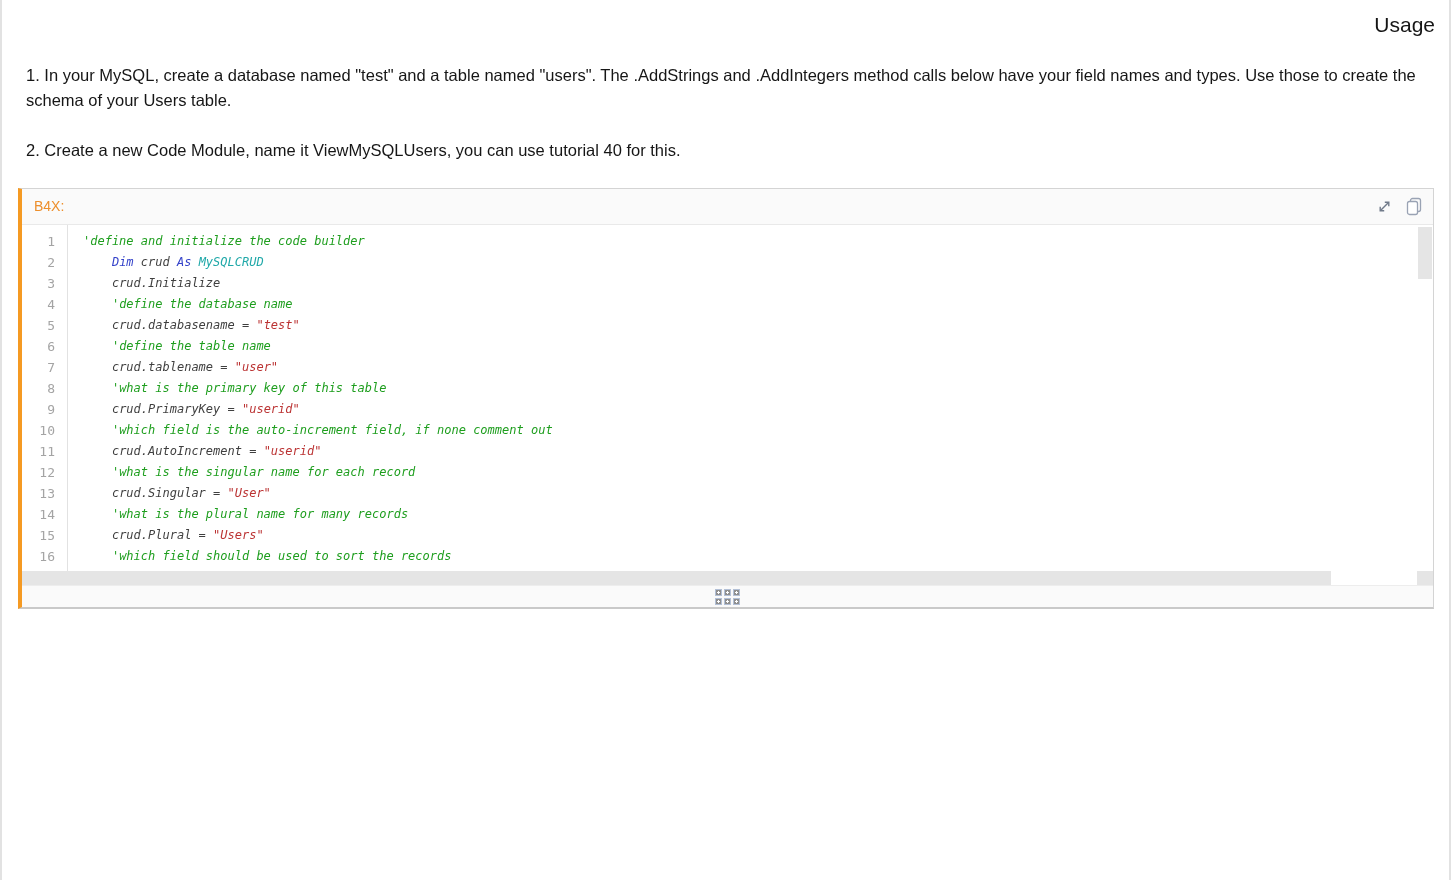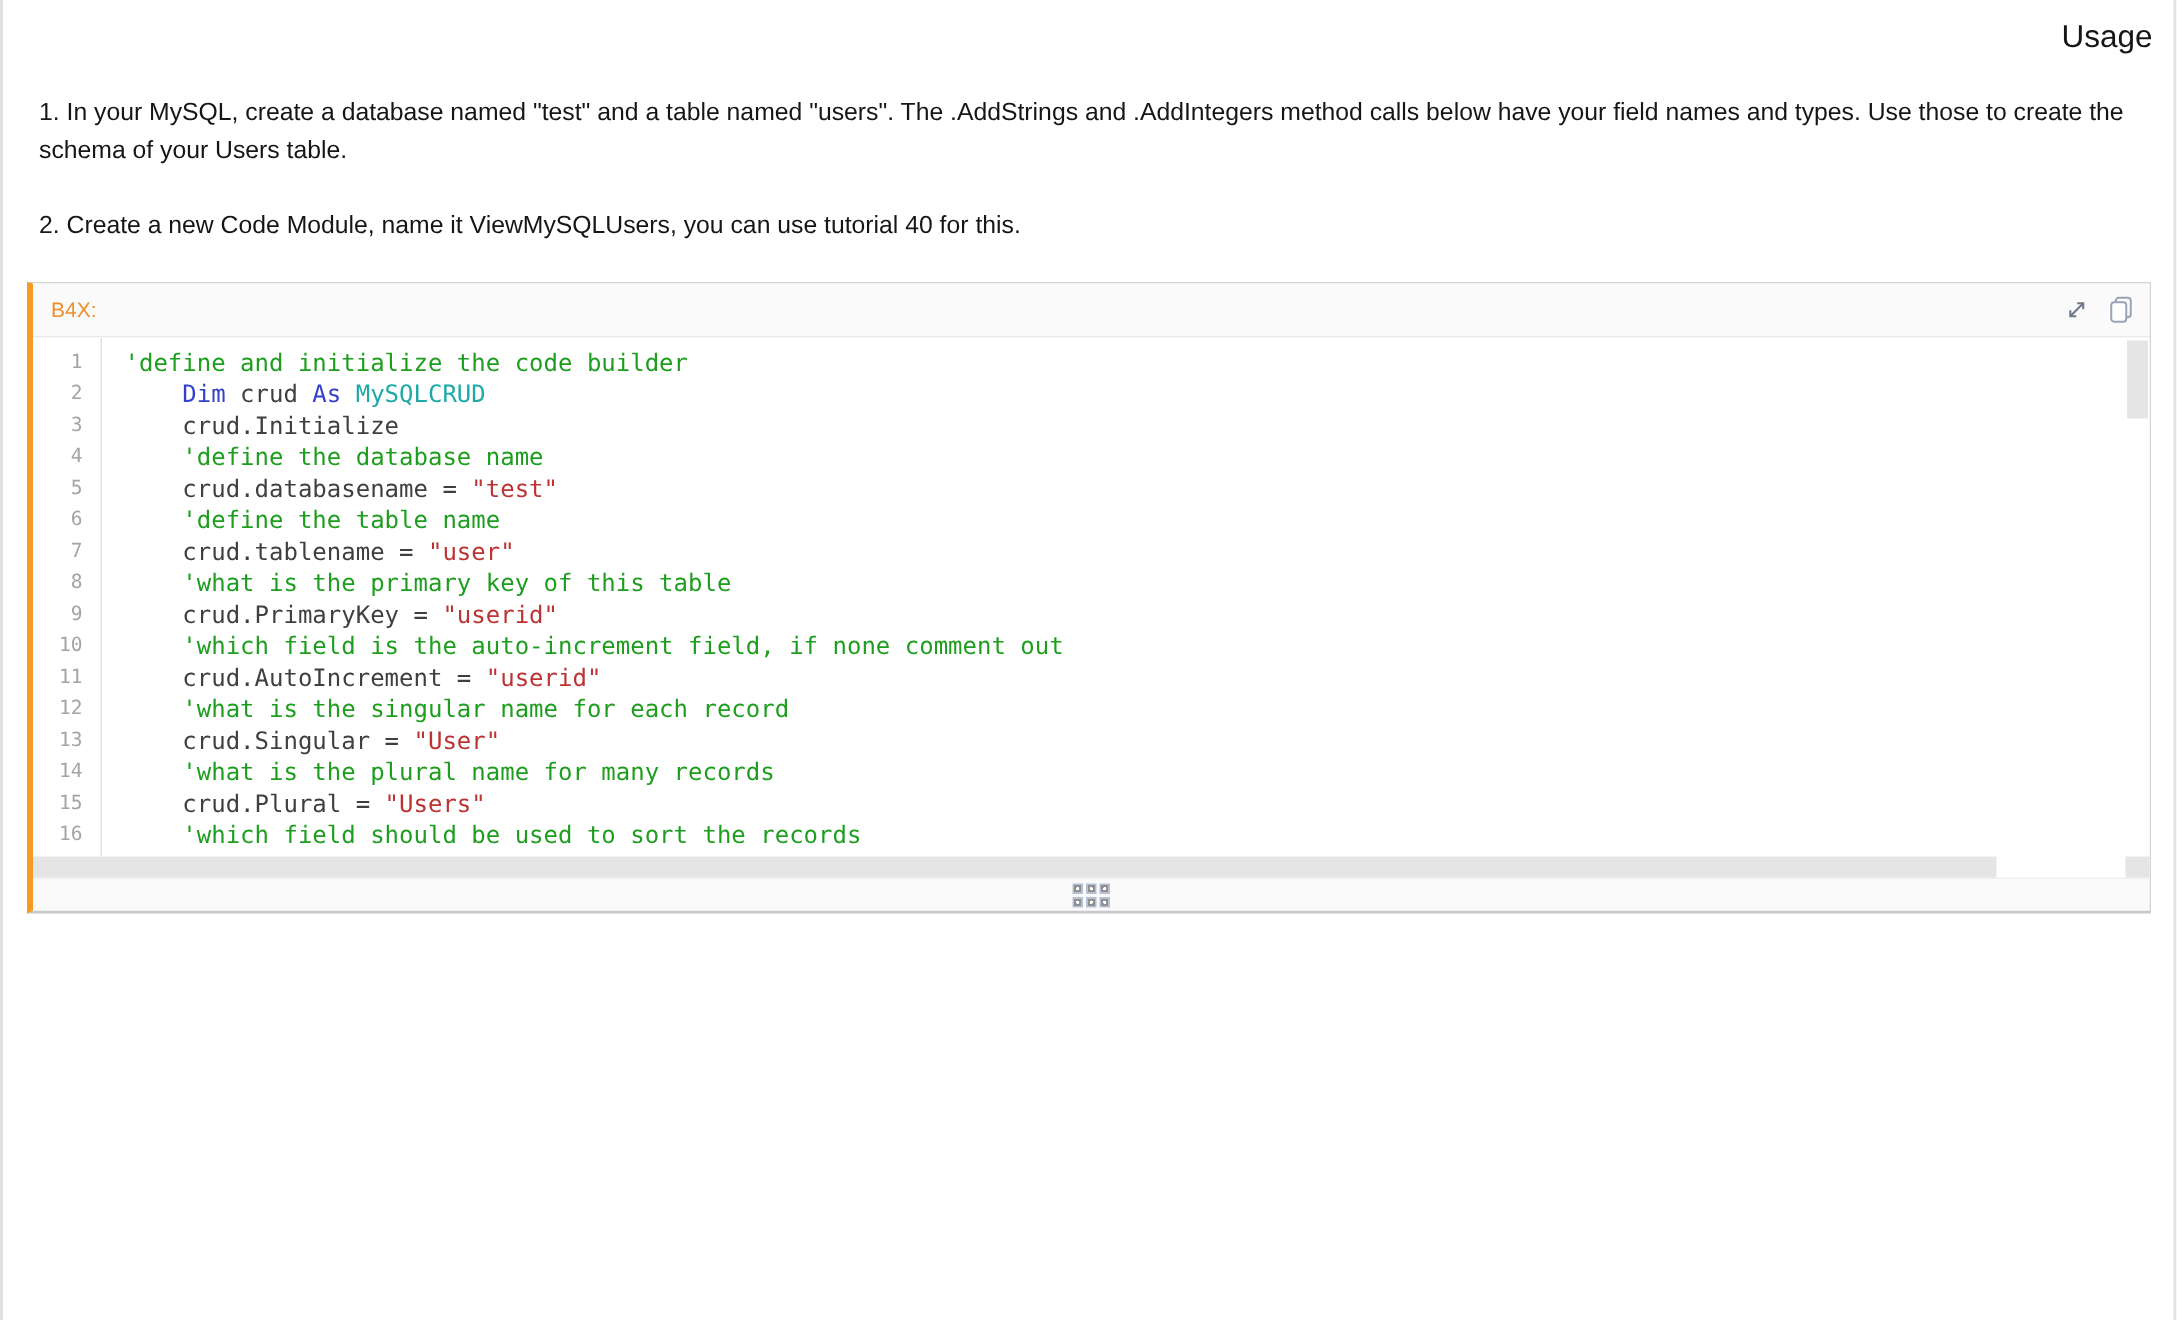--- a/index.html
+++ b/index.html
@@ -36,21 +36,21 @@
   .gutter{
     box-sizing:border-box;width:46px;flex:0 0 46px;
     padding:6px 12px 0 0;text-align:right;
     border-right:1px solid #e2e2e2;
     font-family:"DejaVu Sans Mono","Liberation Mono",monospace;
     font-size:13px;line-height:21px;color:#a4a4a4;
   }
   .codelines{
     flex:1;padding:6px 0 0 15px;overflow:hidden;
     font-family:"DejaVu Sans Mono","Liberation Mono",monospace;
-    font-size:16px;line-height:21px;white-space:pre;
+    font-size:12px;line-height:21px;white-space:pre;font-style:italic;
   }
   .vscroll{flex:0 0 16px;width:16px;background:#fff;}
   .vthumb{width:14px;height:52px;margin:2px auto 0 auto;background:#e5e5e5;}
 
   .hscroll{position:relative;height:14px;background:#fff;}
   .hthumb{position:absolute;left:0;top:0;height:14px;width:calc(100% - 102px);background:#e5e5e5;}
   .hcorner{position:absolute;right:0;top:0;height:14px;width:16px;background:#e5e5e5;}
 
   .bb-footer{
     height:21px;background:#fafafa;border-top:1px solid #ededed;

